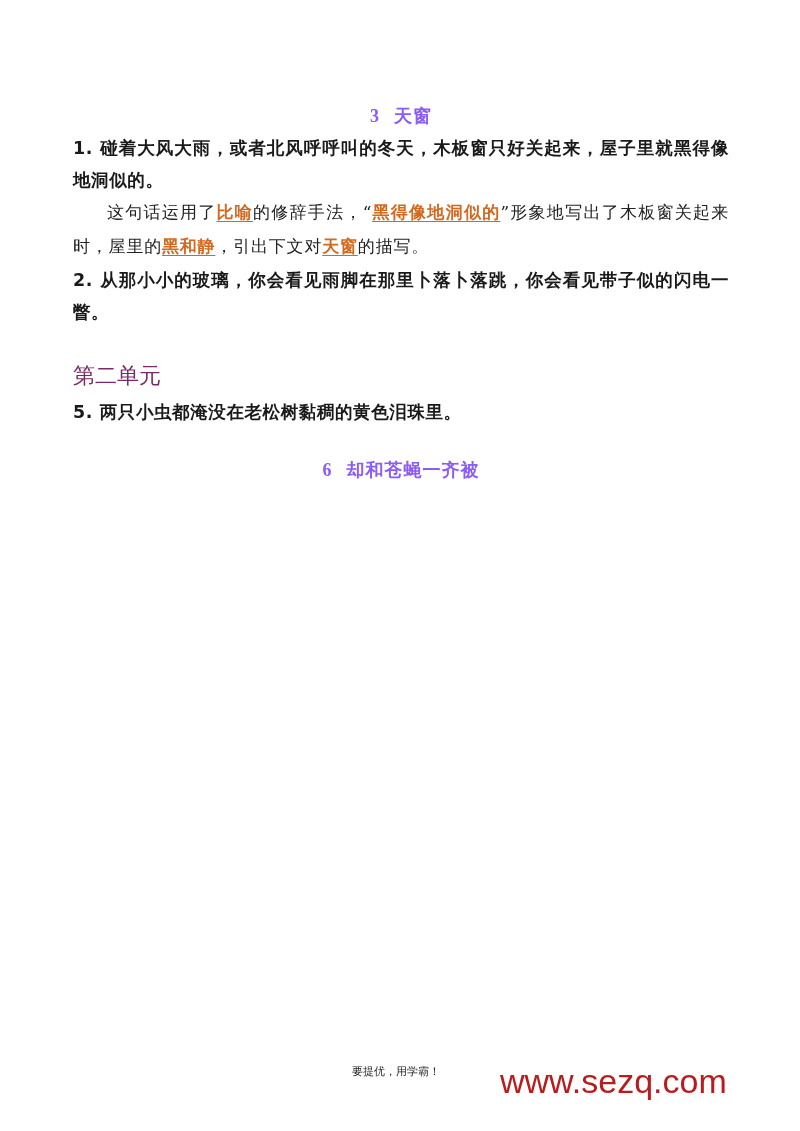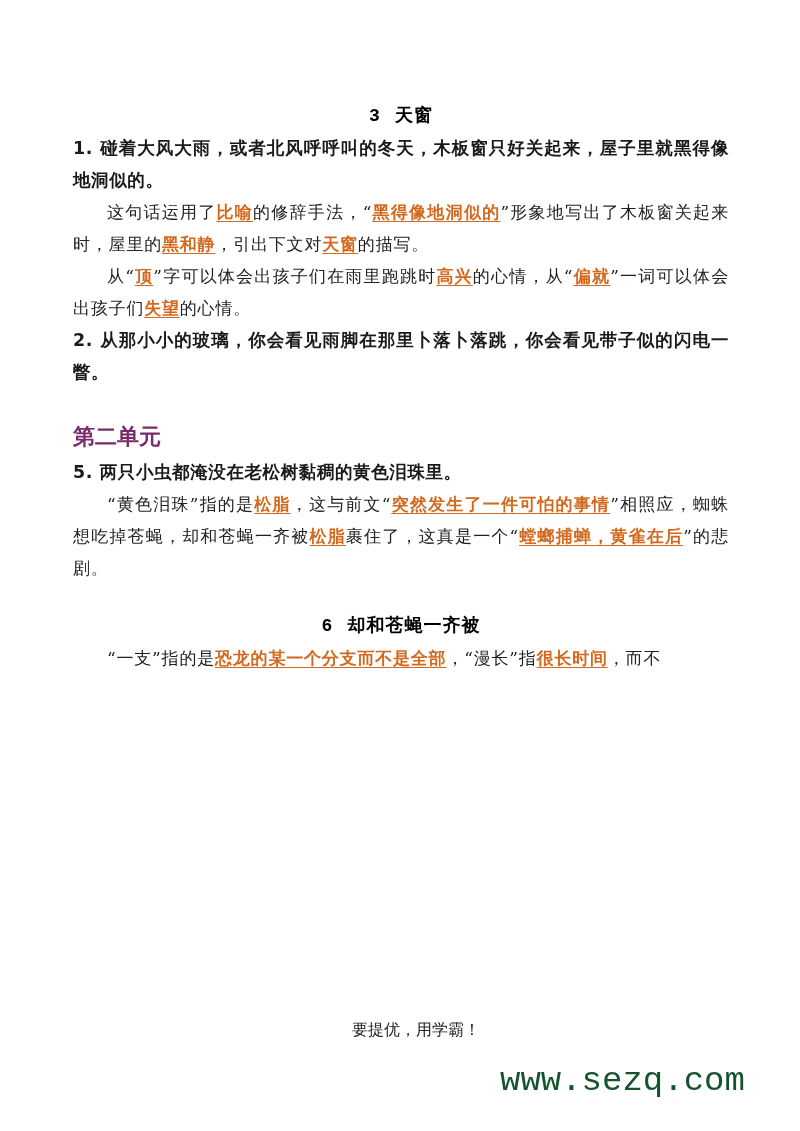--- a/index.html
+++ b/index.html
@@ -1,62 +1,59 @@
 <!DOCTYPE html>
 <html><head>
 <meta charset="utf-8">
 <style>
   html, body { margin: 0; padding: 0; background: #ffffff; }
   body { width: 800px; height: 1131px; position: relative; overflow: hidden;
          font-family: "DejaVu Serif", "Liberation Serif", serif; color: #1a1a1a; }
   .page { position: absolute; left: 73px; top: 100px; width: 656px; }
-  .lesson-title { text-align: center; color: #000000; font-weight: bold;
-                  font-family: Liberation Mono, monospace;
+  .lesson-title { text-align: center; color: #8b5cf6; font-weight: bold;
+                  font-family: Liberation Serif, serif;
                   font-size: 18px; line-height: 32px; height: 32px; letter-spacing: 1px; }
   .lesson-title .num { margin-right: 14px; }
-  .unit-title { color: #7a2a6a; font-size: 22px; font-weight: bold; line-height: 40px;
+  .unit-title { color: #7a2a6a; font-size: 22px; font-weight: normal; line-height: 40px;
                 height: 40px; margin-top: 28px; }
   .q { font-family: "DejaVu Sans", "Liberation Sans", sans-serif; font-weight: bold;
        font-size: 17.5px; line-height: 32px; text-align: justify; letter-spacing: 0.6px; }
   .a { font-size: 17px; line-height: 32px; text-indent: 2em; text-align: justify;
        letter-spacing: 0.8px; color: #222; }
   .hl { color: #d2691e; font-weight: bold; text-decoration: underline;
-        text-decoration-color: #d2691e; text-underline-offset: 3px; }
+        text-decoration-color: #d2691e; text-underline-offset: 3px; font-family: Liberation Mono, monospace; }
   .gap-lg { height: 26px; }
-  .footer-slogan { position: absolute; left: 352px; top: 1020px; font-size: 16px;
+  .footer-slogan { position: absolute; left: 352px; top: 1064px; font-size: 11px;
                    font-family: Liberation Sans, sans-serif; color: #222; }
   .footer-url { position: absolute; left: 500px; top: 1062px; font-size: 34px;
-                font-family: Liberation Mono, monospace; color: #14532d; }
+                font-family: Liberation Sans, sans-serif; color: #b91c1c; }
 </style>
 </head>
 <body>
 
 <div class="page">
 
   <div class="lesson-title">
     <span class="num">3</span><span>天窗</span>
   </div>
   <div id="l3-items">
       <div class="q">1. 碰着大风大雨，或者北风呼呼叫的冬天，木板窗只好关起来，屋子里就黑得像地洞似的。</div>
       <div class="a"><span>这句话运用了</span><span class="hl">比喻</span><span>的修辞手法，“</span><span class="hl">黑得像地洞似的</span><span>”形象地写出了木板窗关起来时，屋里的</span><span class="hl">黑和静</span><span>，引出下文对</span><span class="hl">天窗</span><span>的描写。</span></div>
-      <div class="a"><span>从“</span><span class="hl">顶</span><span>”字可以体会出孩子们在雨里跑跳时</span><span class="hl">高兴</span><span>的心情，从“</span><span class="hl">偏就</span><span>”一词可以体会出孩子们</span><span class="hl">失望</span><span>的心情。</span></div>
       <div class="q">2. 从那小小的玻璃，你会看见雨脚在那里卜落卜落跳，你会看见带子似的闪电一瞥。</div>
     </div>
 
   <div class="unit-title">第二单元</div>
 
   <div id="l5-items">
       <div class="q">5. 两只小虫都淹没在老松树黏稠的黄色泪珠里。</div>
-      <div class="a"><span>“黄色泪珠”指的是</span><span class="hl">松脂</span><span>，这与前文“</span><span class="hl">突然发生了一件可怕的事情</span><span>”相照应，蜘蛛想吃掉苍蝇，却和苍蝇一齐被</span><span class="hl">松脂</span><span>裹住了，这真是一个“</span><span class="hl">螳螂捕蝉，黄雀在后</span><span>”的悲剧。</span></div>
     </div>
 
   <div class="gap-lg"></div>
 
   <div class="lesson-title">
     <span class="num">6</span><span>却和苍蝇一齐被</span>
   </div>
   <div id="l6-items">
-      <div class="a"><span>“一支”指的是</span><span class="hl">恐龙的某一个分支而不是全部</span><span>，“漫长”指</span><span class="hl">很长时间</span><span>，而不</span></div>
     </div>
 </div>
 
 <div class="footer-slogan">要提优，用学霸！</div>
 <div class="footer-url">www.sezq.com</div>
 
 </body></html>

